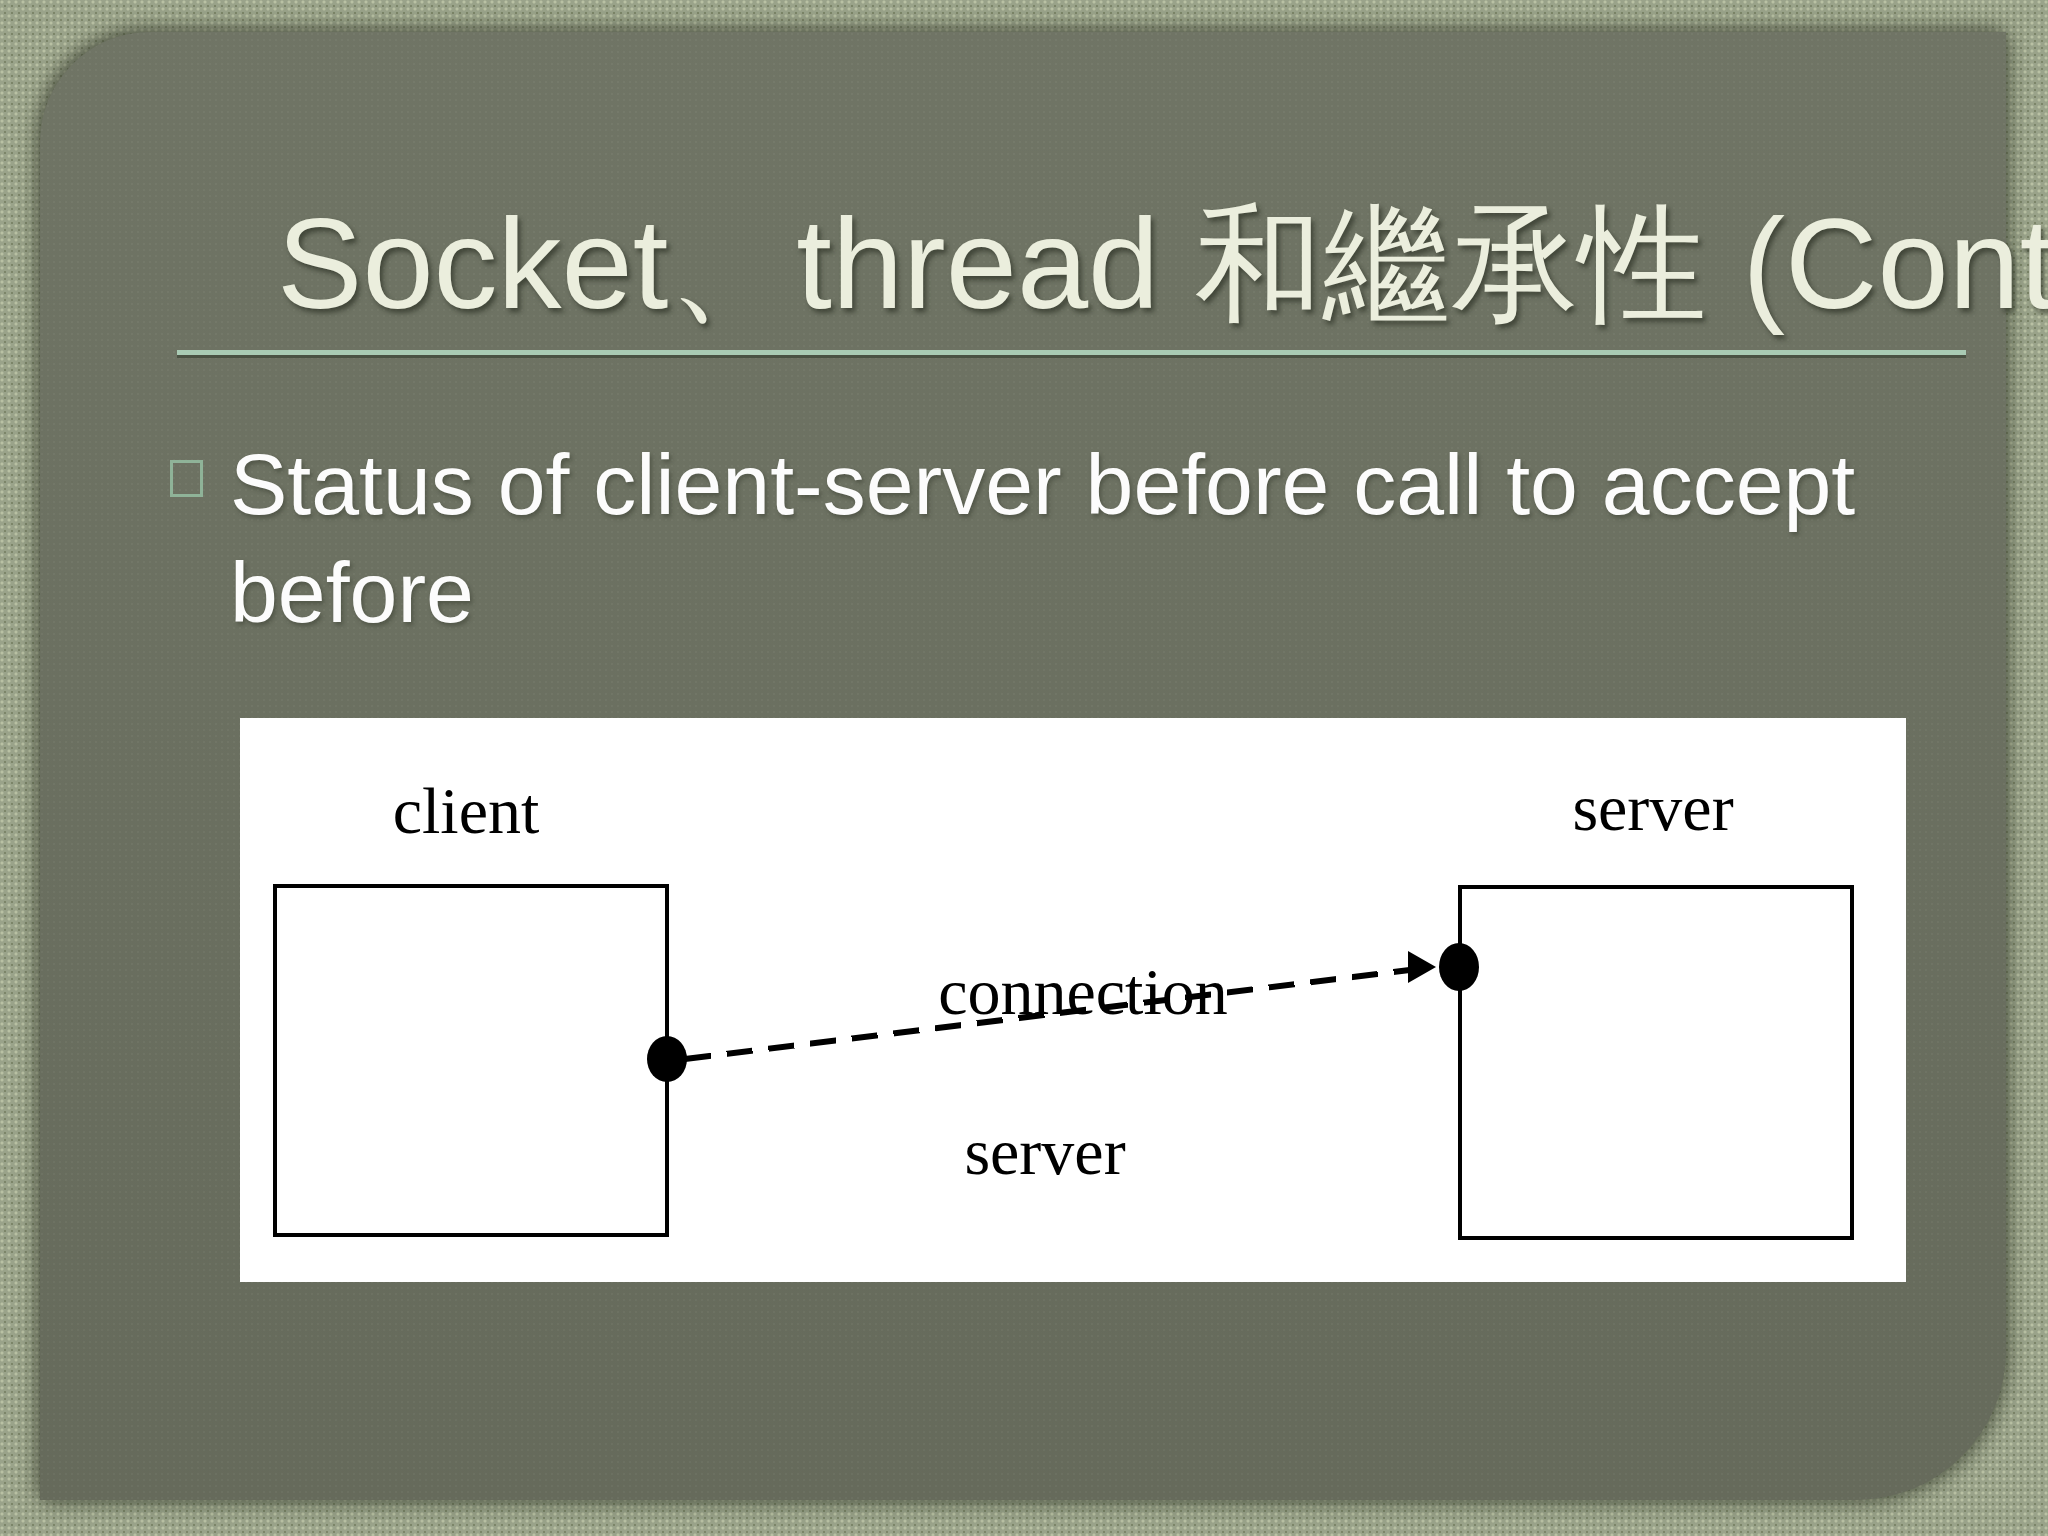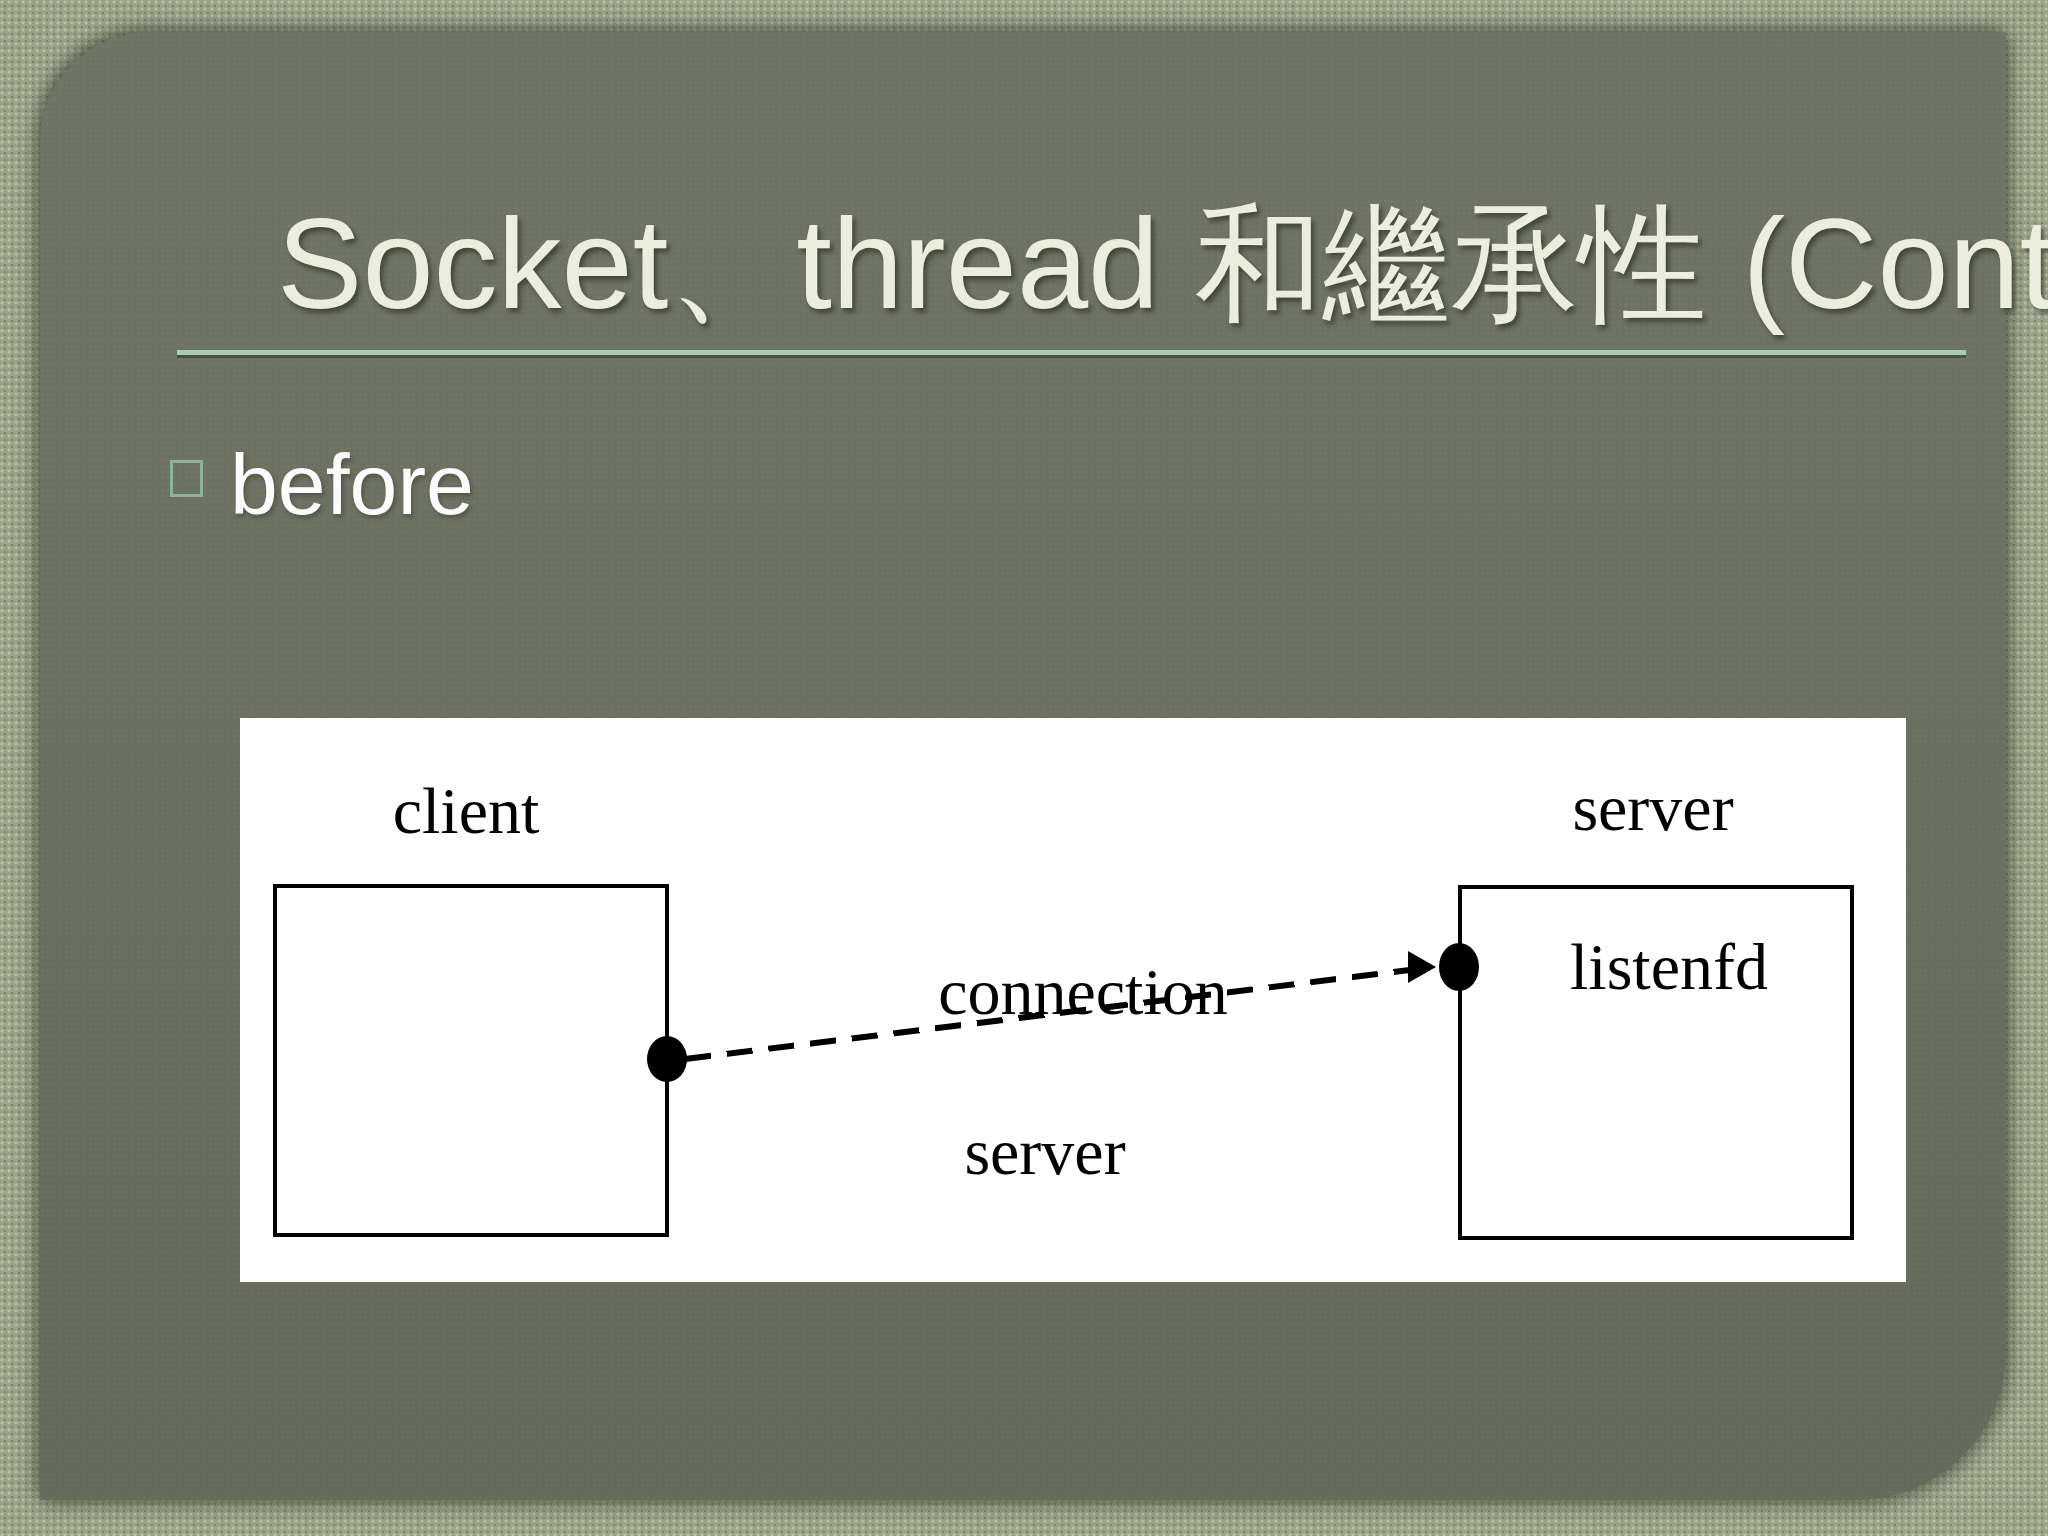--- a/index.html
+++ b/index.html
@@ -86,31 +86,31 @@
 <body>
 
 <div id="stage" style="--frame-base: #9aa38a; --panel-bg: #6b7060; --title-color: #ebeedd; --underline-light: #a9cbb4; --underline-dark: #4a5243; --bullet-outline: #8fb398; --body-text: #fcfcfc; --diagram-bg: #ffffff; --diagram-ink: #000000;">
   <div class="panel">
 
     <div class="title">Socket、thread 和繼承性 (Cont.)</div>
     <div class="title-underline"></div>
 
     <div class="bullet-marker"></div>
     <div class="bullet-text">
+      <span class="line">Status of client-server before call to accept</span>
       <span class="line">before</span>
     </div>
 
     <div class="diagram">
       <div class="dlabel client-label">client</div>
       <div class="dlabel server-label">server</div>
 
       <div class="dbox client-box"></div>
       <div class="dbox server-box"></div>
 
-      <div class="dlabel listenfd-label">listenfd</div>
 
       <div class="dashed-line"></div>
       <div class="dot client-dot"></div>
       <div class="dot server-dot"></div>
       <div class="arrowhead"></div>
 
       <div class="dlabel connection-label">connection</div>
       <div class="dlabel request-label">server</div>
     </div>
 

